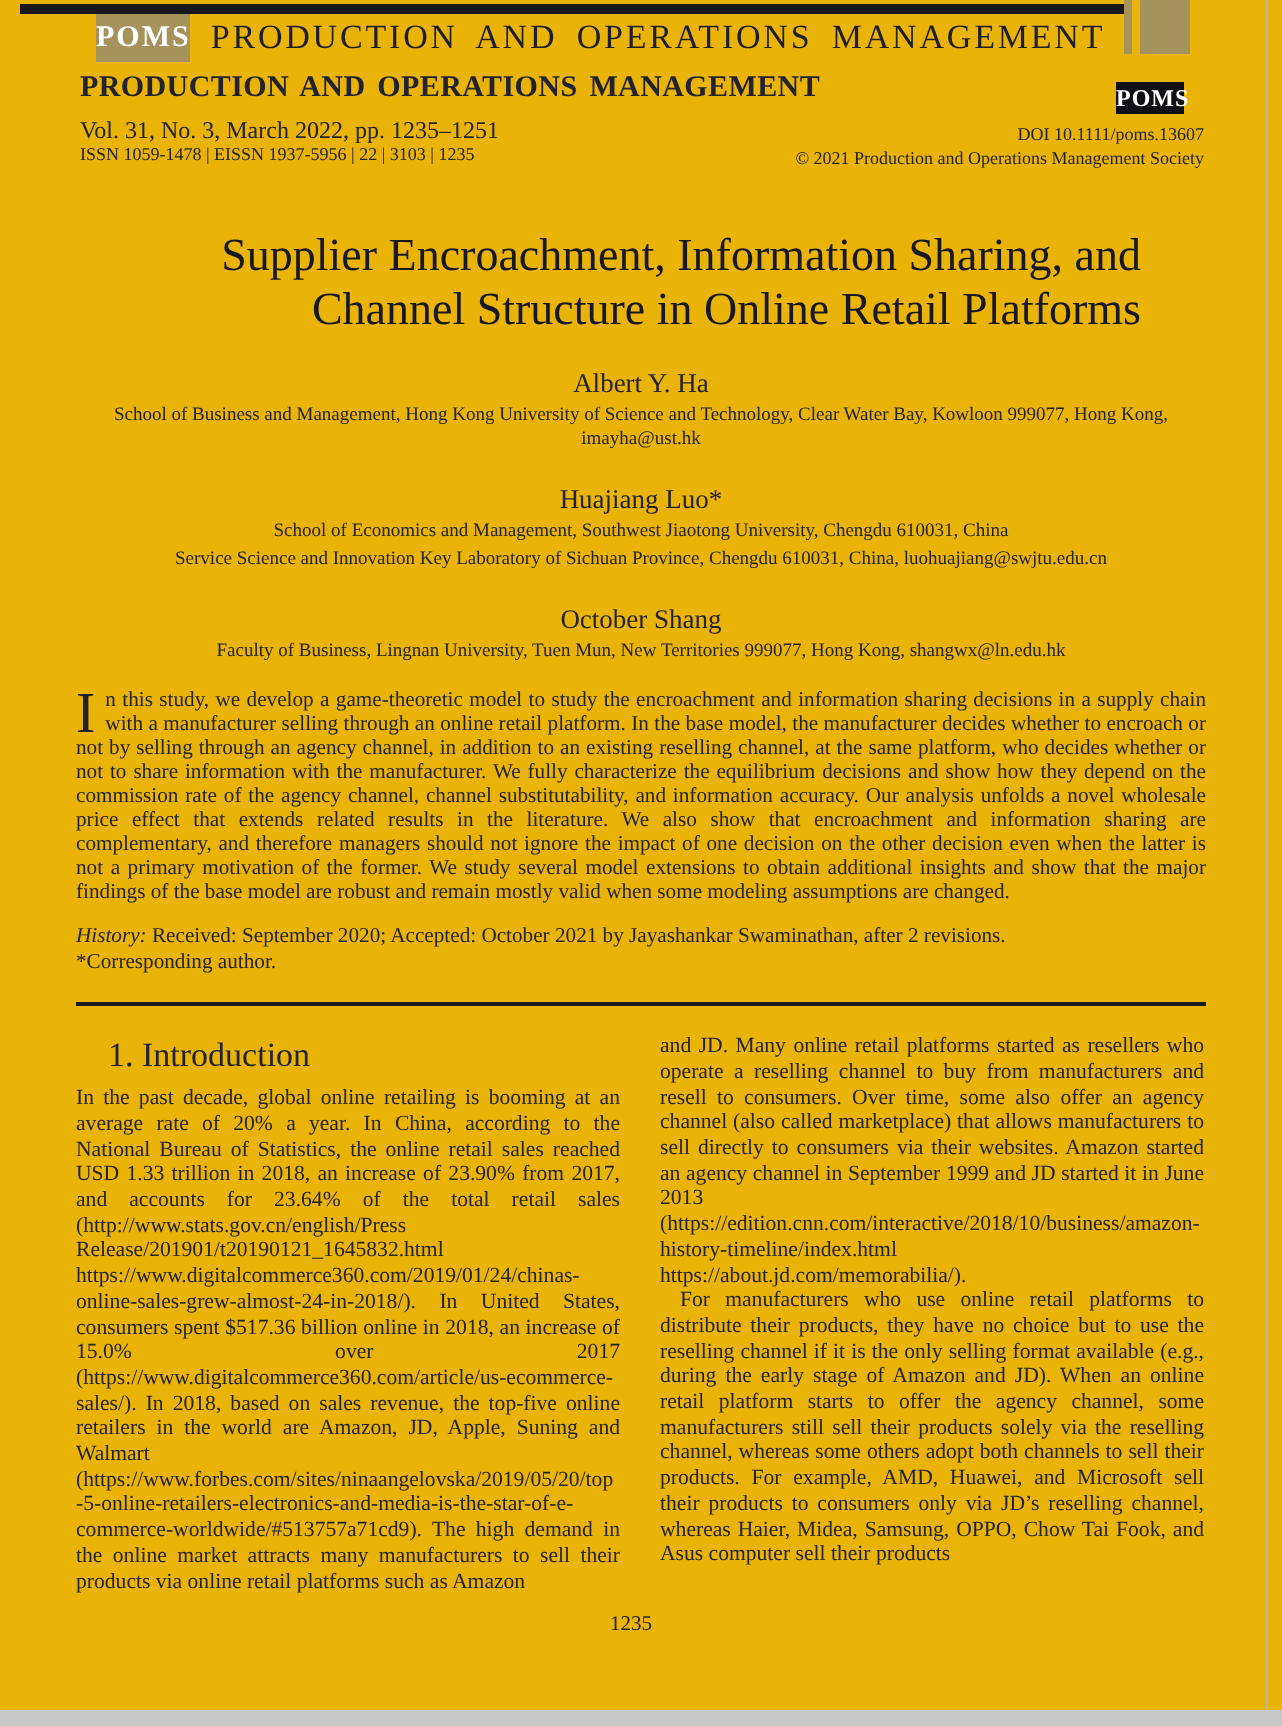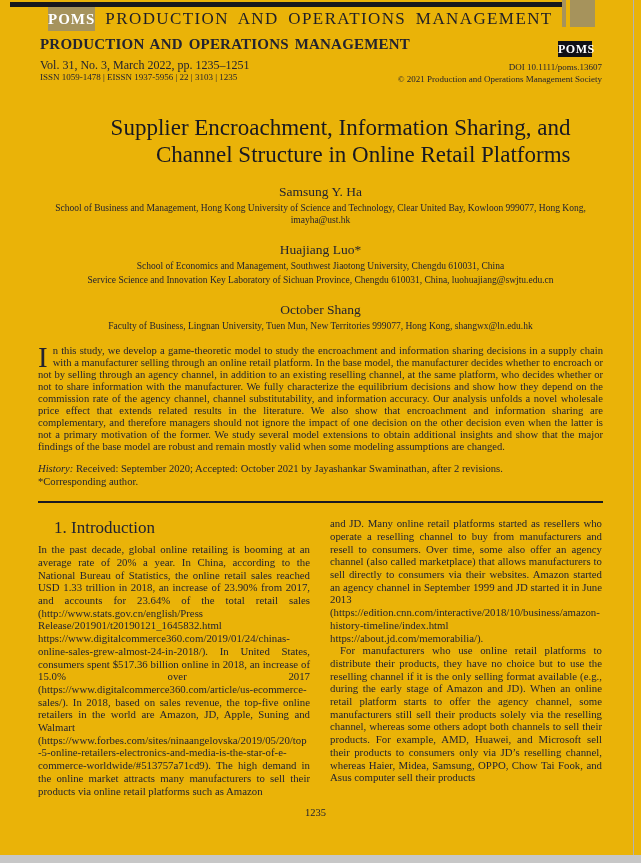--- a/index.html
+++ b/index.html
@@ -99,22 +99,22 @@
   </div>
 
   <div class="header-space"></div>
 
   <h1 class="article-title">
     <div>Supplier Encroachment, Information Sharing, and</div>
     <div>Channel Structure in Online Retail Platforms</div>
   </h1>
 
   <div class="author">
-    <div class="name">Samsung Y. Ha</div>
-    <div class="affil">School of Business and Management, Hong Kong University of Science and Technology, Clear United Bay, Kowloon 999077, Hong Kong, imayha@ust.hk</div>
+    <div class="name">Albert Y. Ha</div>
+    <div class="affil">School of Business and Management, Hong Kong University of Science and Technology, Clear Water Bay, Kowloon 999077, Hong Kong, imayha@ust.hk</div>
   </div>
   <div class="author">
     <div class="name">Huajiang Luo*</div>
     <div class="affil">School of Economics and Management, Southwest Jiaotong University, Chengdu 610031, China</div>
     <div class="affil">Service Science and Innovation Key Laboratory of Sichuan Province, Chengdu 610031, China, luohuajiang@swjtu.edu.cn</div>
   </div>
   <div class="author">
     <div class="name">October Shang</div>
     <div class="affil">Faculty of Business, Lingnan University, Tuen Mun, New Territories 999077, Hong Kong, shangwx@ln.edu.hk</div>
   </div>

